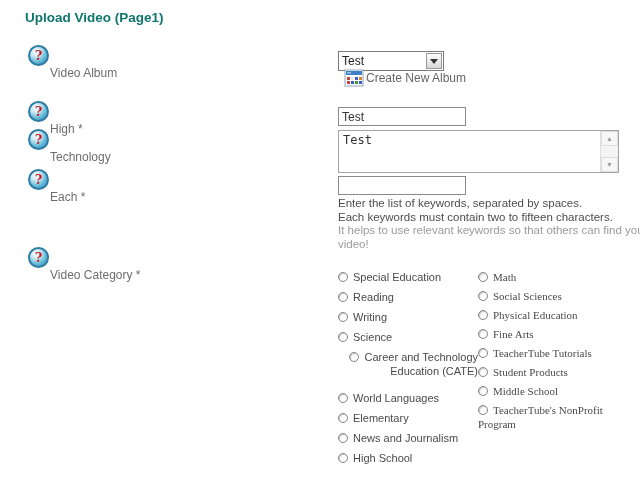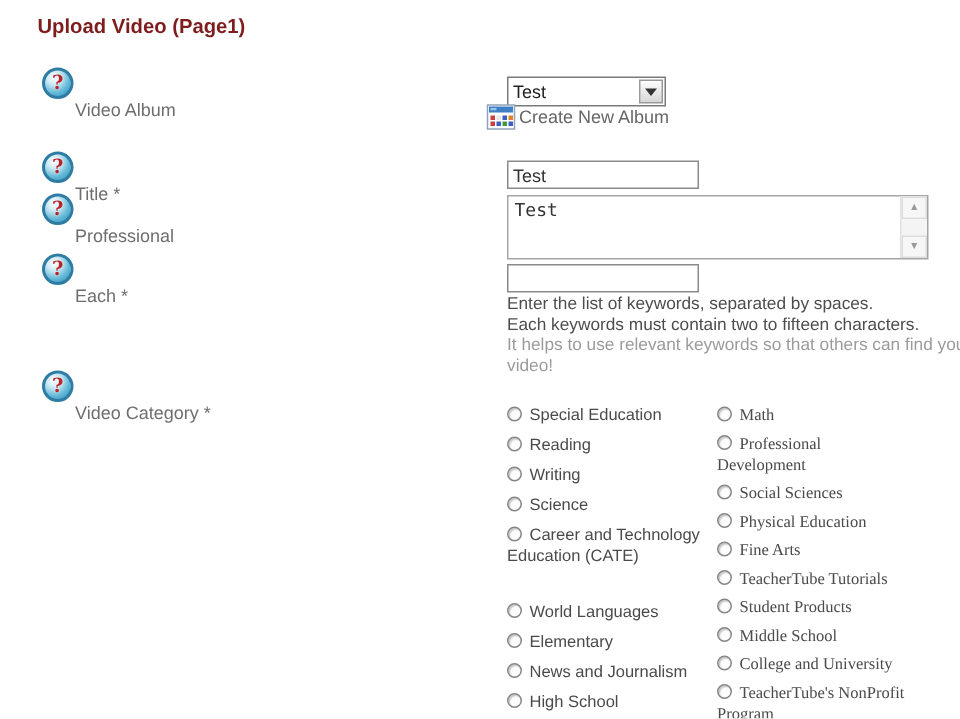--- a/index.html
+++ b/index.html
@@ -5,21 +5,21 @@
   html,body{margin:0;padding:0;background:#fff;}
   .page{
     position:relative;
     width:640px;height:479px;
     background:#fff;
     font-family:"Liberation Sans", sans-serif;
     overflow:hidden;
   }
   .page-title{
     position:absolute;left:25px;top:10px;
-    font-size:13.5px;font-weight:bold;color:#7f1d1d;
+    font-size:13.5px;font-weight:bold;color:#0f766e;
   }
   
   .lblrow{position:absolute;left:28px;display:flex;align-items:flex-start;}
   .lblrow .lbl{font-size:12px;color:#6e6e6e;margin-top:21px;margin-left:1px;}
   .qicon{
     width:21px;height:21px;border-radius:50%;box-sizing:border-box;flex:0 0 21px;
     background:radial-gradient(circle at 35% 28%, #ffffff 0%, #cdeaf4 28%, #63b9d8 62%, #2d8cb5 100%);
     border:2px solid #2e7ca3;
     display:flex;align-items:center;justify-content:center;
   }
@@ -45,21 +45,21 @@
     background:linear-gradient(#fdfdfd,#d7d7d7);
     border:1px solid #999;
     display:flex;align-items:center;justify-content:center;
   }
   .selbtn .tri{
     width:0;height:0;border-left:4px solid transparent;border-right:4px solid transparent;
     border-top:5px solid #333;
   }
 
   .create-album{
-    position:absolute;left:324px;top:68px;height:20px;
+    position:absolute;left:344px;top:68px;height:20px;
     display:flex;align-items:center;cursor:pointer;
   }
   .create-album .txt{font-size:12px;color:#666;margin-left:2px;}
 
   .txtinput{
     position:absolute;left:338px;height:19px;width:128px;box-sizing:border-box;
     border:1px solid #8a8a8a;background:#fff;font-family:"Liberation Sans",sans-serif;
     font-size:12px;color:#333;padding:1px 3px;outline:none;
   }
   .input-title{top:107px;}
@@ -90,21 +90,21 @@
   .cats{position:absolute;left:338px;top:270px;display:flex;align-items:flex-start;}
   .cat-col{display:flex;flex-direction:column;}
   .cat-col-left{width:140px;}
   .cat-col-right{width:160px;}
   .cat-item{
     display:block;font-size:11px;line-height:14px;color:#4a4a4a;cursor:pointer;
   }
   .cat-col-left .cat-item{margin-bottom:6px;}
   .cat-col-right .cat-item{margin-bottom:5px;font-family:Liberation Serif, serif;}
   .cat-col-left .cat-item:nth-child(2){}  
-  .cat-col-left .cat-item:nth-child(5){margin-bottom:23px;}   
+  .cat-col-left .cat-item:nth-child(5){margin-bottom:13px;text-align:right;}   
   .cat-col-right .cat-item:nth-child(2){width:100px;}        
   .cat-col-right .cat-item:nth-child(10){width:150px;}       
   .radio{
     display:inline-block;width:10px;height:10px;border-radius:50%;box-sizing:border-box;
     border:1px solid #858585;background:#fdfdfd;
     box-shadow:inset 1px 1px 1px rgba(0,0,0,0.22);
     margin-right:5px;vertical-align:-1px;
   }
 </style>
 </head>
@@ -142,29 +142,29 @@
       <rect x="11" y="13" width="3" height="3" fill="#3f9b3f"></rect>
       <rect x="15" y="13" width="3" height="3" fill="#3f5fc0"></rect>
     </svg>
     <span class="txt">Create New Album</span>
   </div>
 
   <div class="lblrow row-title-label">
     <span class="qicon">
         <span class="qm">?</span>
       </span>
-    <span class="lbl">Title *</span>
+    <span class="lbl">High *</span>
   </div>
   <input class="txtinput input-title" type="text" value="Test" style="">
 
   <div class="lblrow row-desc-label">
     <span class="qicon">
         <span class="qm">?</span>
       </span>
-    <span class="lbl">Professional</span>
+    <span class="lbl">Technology</span>
   </div>
   <div class="descwrap">
     <textarea class="descarea" style="">Test</textarea>
     <div class="fakescroll">
       <div class="scrollbtn">
           <span>▲</span>
         </div>
       <div class="scrollbtn">
           <span>▼</span>
         </div>
@@ -197,25 +197,23 @@
         <label class="cat-item"><span class="radio"></span>Writing</label>
         <label class="cat-item"><span class="radio"></span>Science</label>
         <label class="cat-item"><span class="radio"></span>Career and Technology Education (CATE)</label>
         <label class="cat-item"><span class="radio"></span>World Languages</label>
         <label class="cat-item"><span class="radio"></span>Elementary</label>
         <label class="cat-item"><span class="radio"></span>News and Journalism</label>
         <label class="cat-item"><span class="radio"></span>High School</label>
       </div>
     <div class="cat-col cat-col-right" id="cat-right">
         <label class="cat-item"><span class="radio"></span>Math</label>
-        <label class="cat-item"><span class="radio"></span>Professional Development</label>
         <label class="cat-item"><span class="radio"></span>Social Sciences</label>
         <label class="cat-item"><span class="radio"></span>Physical Education</label>
         <label class="cat-item"><span class="radio"></span>Fine Arts</label>
         <label class="cat-item"><span class="radio"></span>TeacherTube Tutorials</label>
         <label class="cat-item"><span class="radio"></span>Student Products</label>
         <label class="cat-item"><span class="radio"></span>Middle School</label>
-        <label class="cat-item"><span class="radio"></span>College and University</label>
         <label class="cat-item"><span class="radio"></span>TeacherTube's NonProfit Program</label>
       </div>
   </div>
 
 </div>
 
 </body></html>

